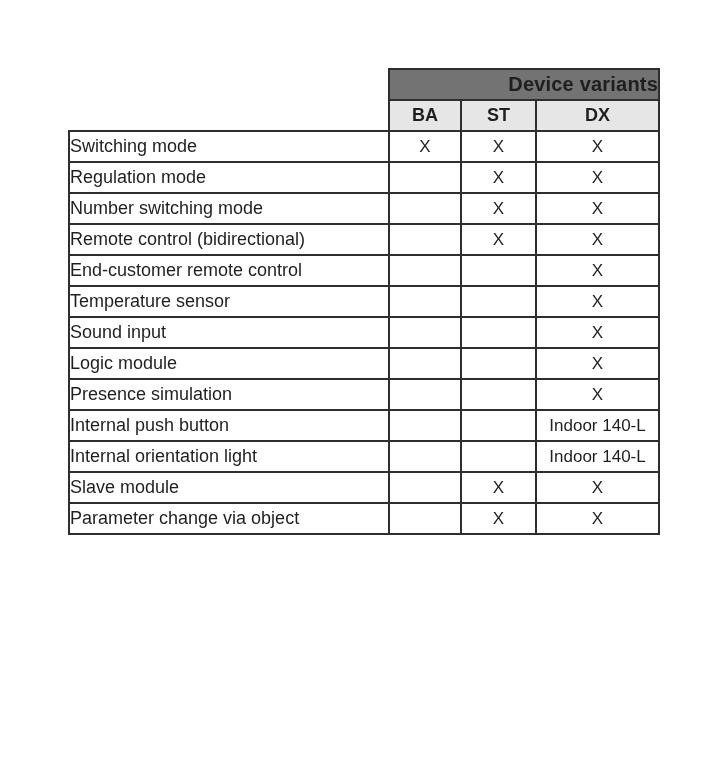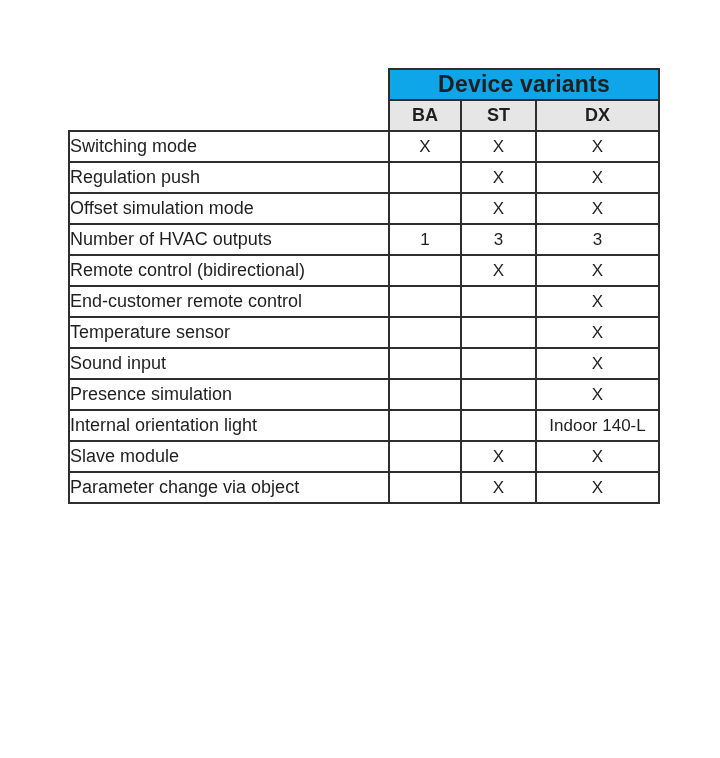--- a/index.html
+++ b/index.html
@@ -33,24 +33,24 @@
     white-space: nowrap;
     overflow: hidden;
   }
   
   td.blank {
     border: none !important;
     background: #ffffff;
   }
   tr.group-header-row th.group {
     height: 28px;
-    background: #0ea5e9;
+    background: #737373;
     font-weight: bold;
-    font-size: 23px;
-    text-align: center;
+    font-size: 20px;
+    text-align: right;
     letter-spacing: 0.2px;
   }
   tr.column-header-row th.col {
     background: #e6e6e6;
     font-weight: bold;
     font-size: 18px;
   }
   td.feature {
     text-align: left;
     padding-left: 11px;
@@ -87,36 +87,30 @@
     </thead>
     <tbody id="table-body">
 
     <tr>
           <td class="feature">Switching mode</td>
           <td class="value">X</td>
           <td class="value">X</td>
           <td class="value">X</td>
         </tr>
         <tr>
-          <td class="feature">Regulation push</td>
+          <td class="feature">Regulation mode</td>
           <td class="value"></td>
           <td class="value">X</td>
           <td class="value">X</td>
         </tr>
         <tr>
-          <td class="feature">Offset simulation mode</td>
+          <td class="feature">Number switching mode</td>
           <td class="value"></td>
           <td class="value">X</td>
           <td class="value">X</td>
-        </tr>
-        <tr>
-          <td class="feature">Number of HVAC outputs</td>
-          <td class="value">1</td>
-          <td class="value">3</td>
-          <td class="value">3</td>
         </tr>
         <tr>
           <td class="feature">Remote control (bidirectional)</td>
           <td class="value"></td>
           <td class="value">X</td>
           <td class="value">X</td>
         </tr>
         <tr>
           <td class="feature">End-customer remote control</td>
           <td class="value"></td>
@@ -129,24 +123,36 @@
           <td class="value"></td>
           <td class="value">X</td>
         </tr>
         <tr>
           <td class="feature">Sound input</td>
           <td class="value"></td>
           <td class="value"></td>
           <td class="value">X</td>
         </tr>
         <tr>
+          <td class="feature">Logic module</td>
+          <td class="value"></td>
+          <td class="value"></td>
+          <td class="value">X</td>
+        </tr>
+        <tr>
           <td class="feature">Presence simulation</td>
           <td class="value"></td>
           <td class="value"></td>
           <td class="value">X</td>
+        </tr>
+        <tr>
+          <td class="feature">Internal push button</td>
+          <td class="value"></td>
+          <td class="value"></td>
+          <td class="value">Indoor 140-L</td>
         </tr>
         <tr>
           <td class="feature">Internal orientation light</td>
           <td class="value"></td>
           <td class="value"></td>
           <td class="value">Indoor 140-L</td>
         </tr>
         <tr>
           <td class="feature">Slave module</td>
           <td class="value"></td>

